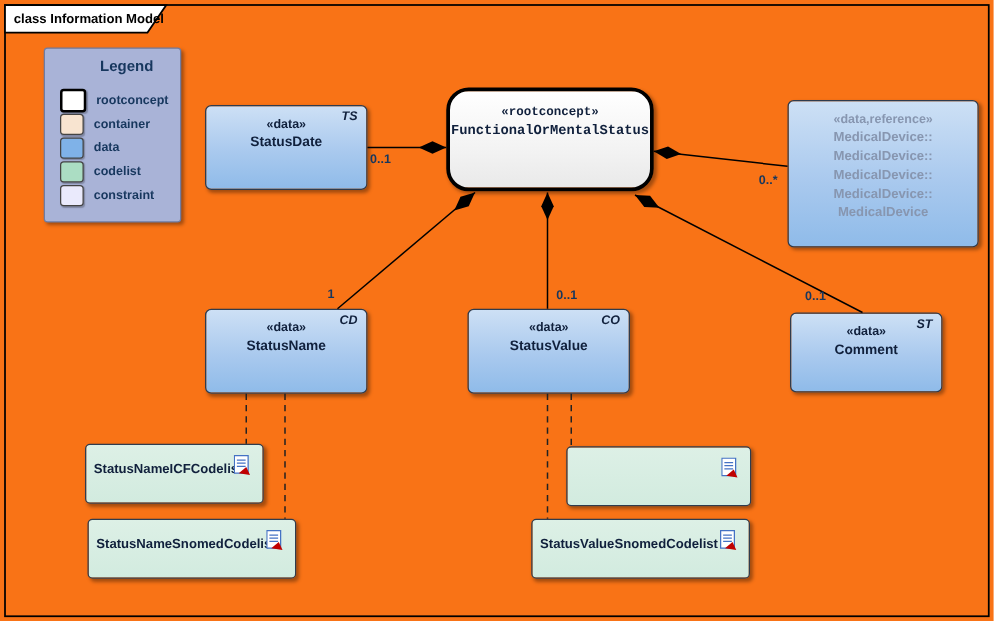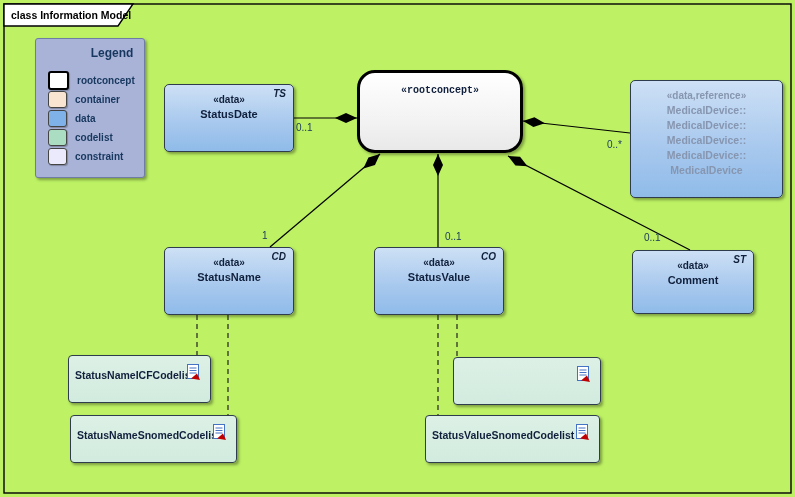--- a/index.html
+++ b/index.html
@@ -1,32 +1,32 @@
 <!DOCTYPE html>
 <html><head>
 <meta charset="utf-8">
 <style>
   html,body{margin:0;padding:0;background:#ffffff;}
   #stage{
-    position:relative;width:795px;height:497px;background:#bef264;overflow:hidden;
+    position:relative;width:795px;height:497px;background:#f97316;overflow:hidden;
     font-family:"Liberation Sans","DejaVu Sans",sans-serif;
   }
   svg.layer{position:absolute;left:0;top:0;pointer-events:none;}
   .tab-label{
     position:absolute;left:11px;top:9px;font-size:10.5px;font-weight:bold;color:#000;
     z-index:6;white-space:nowrap;
   }
   
   .legend{
     position:absolute;left:35px;top:38px;width:108px;height:138px;
     background:#a9b3d7;border:1px solid #6f7ca3;border-radius:3px;
     box-shadow:2px 2px 3px rgba(0,0,0,0.35);z-index:2;
   }
   .legend-title{
-    text-align:center;font-size:12px;font-weight:bold;color:#17375e;margin-top:7px;margin-left:44px;
+    font-size:12px;font-weight:bold;color:#17375e;margin-top:7px;margin-left:44px;
   }
   .legend-item{position:absolute;left:12px;height:17px;display:flex;align-items:center;}
   .legend-swatch{
     width:17px;height:15px;border:1px solid #444;border-radius:3px;flex:0 0 auto;
     box-shadow:1px 1px 1px rgba(0,0,0,0.25);
   }
   .legend-swatch.thick{border:2px solid #000;}
   .legend-label{margin-left:8px;font-size:10px;font-weight:600;color:#17375e;white-space:nowrap;}
   
   .node{position:absolute;z-index:2;border-radius:5px;box-sizing:border-box;
@@ -51,21 +51,21 @@
   .pad18{padding-top:8px;}
   .pad12{padding-top:11px;}
   .muted .stereo,.muted .mline{color:#8796b0;}
   .mline{font-size:10.5px;font-weight:bold;text-align:center;line-height:15px;}
   .clabel{
     font-size:10.5px;font-weight:bold;color:#10203c;text-align:center;
     padding:13px 26px 0 6px;line-height:13px;
   }
   .doc-icon{position:absolute;top:8px;right:9px;}
   
-  .mult{position:absolute;font-size:10px;font-weight:400;color:#17375e;z-index:5;white-space:nowrap;}
+  .mult{position:absolute;font-size:10px;font-weight:700;color:#17375e;z-index:5;white-space:nowrap;}
 </style>
 </head>
 <body>
 
 <div id="stage">
 
   <svg class="layer" width="795" height="497" style="z-index:4">
 
     <rect x="4" y="4" width="787" height="489" fill="none" stroke="#000" stroke-width="1.4"></rect>
 
@@ -129,20 +129,21 @@
   </div>
 
   <div class="node blue pad18" style="left:164px;top:84px;width:130px;height:68px">
     <span class="corner-type">TS</span>
     <div class="stereo">«data»</div>
     <div class="nname">StatusDate</div>
   </div>
 
   <div class="node root pad12" style="left:357px;top:70px;width:166px;height:83px">
     <div class="stereo">«rootconcept»</div>
+    <div class="nname">FunctionalOrMentalStatus</div>
   </div>
 
   <div class="node blue muted" style="left:630px;top:80px;width:153px;height:118px;padding-top:8px">
     <div class="stereo">«data,reference»</div>
     <div class="mline">MedicalDevice::</div>
     <div class="mline">MedicalDevice::</div>
     <div class="mline">MedicalDevice::</div>
     <div class="mline">MedicalDevice::</div>
     <div class="mline">MedicalDevice</div>
   </div>

